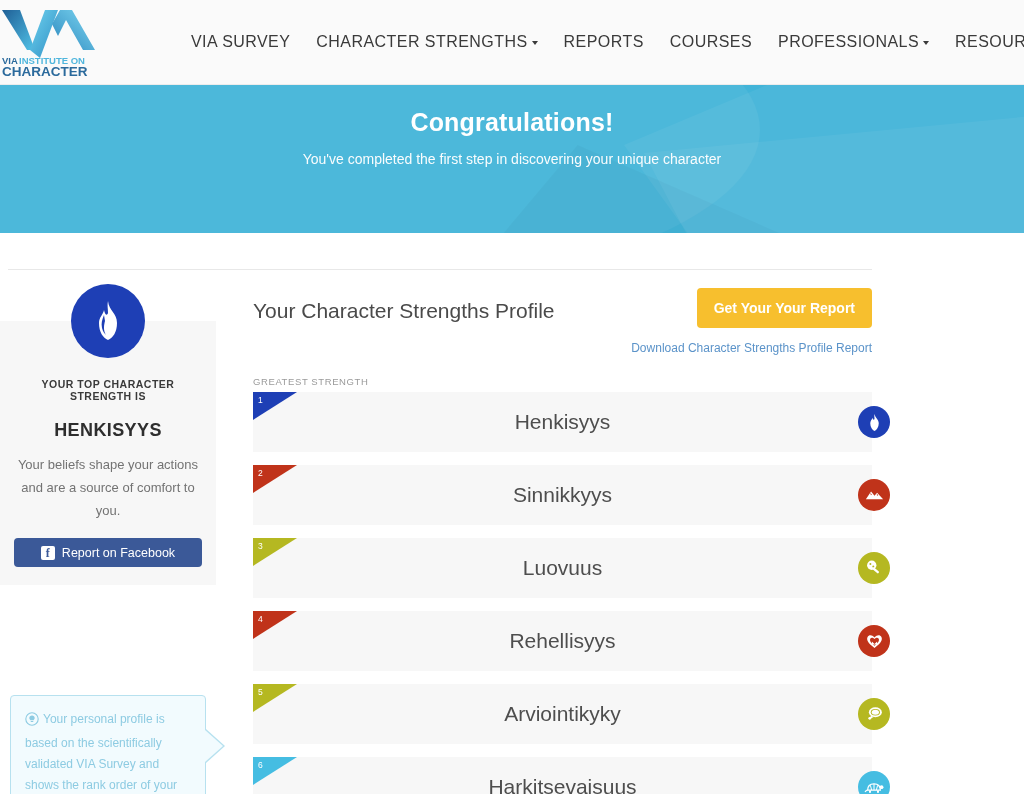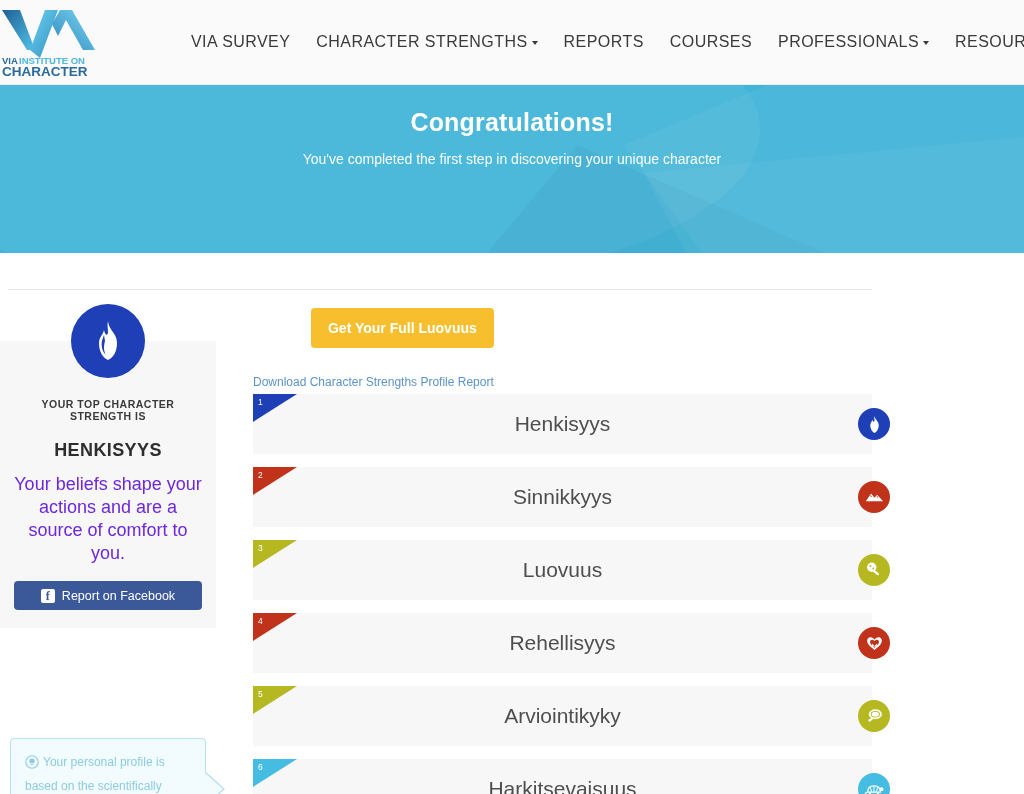--- a/index.html
+++ b/index.html
@@ -22,21 +22,21 @@
   .nav-item{
     font-size:16px; letter-spacing:.45px; color:#3a3a3a;
     padding:6px 13px; white-space:nowrap; cursor:pointer;
     display:flex; align-items:center; gap:4px; font-weight:400;
   }
   .caret{ width:0;height:0;border-left:3.5px solid transparent;border-right:3.5px solid transparent;
     border-top:4.5px solid #3a3a3a; display:inline-block; position:relative; top:1px;}
 
   
   .hero{
-    height:168px; position:relative; overflow:hidden;
+    height:148px; position:relative; overflow:hidden;
     background:#42b4d8; text-align:center; color:#fff;
   }
   .hero .shape{ position:absolute; pointer-events:none; }
   .s1{ left:-140px; top:-120px; width:900px; height:330px; border-radius:50%;
        background:rgba(255,255,255,.055); }
   .s2{ right:-120px; top:-60px; width:520px; height:300px;
        background:rgba(255,255,255,.05);
        clip-path:polygon(0 40%,55% 0,100% 30%,100% 100%,25% 100%); }
   .s3{ left:40%; top:60px; width:420px; height:200px;
        background:rgba(0,0,0,.028);
@@ -60,21 +60,21 @@
     background:#f7f7f7; margin-top:33px; padding:57px 14px 18px;
     text-align:center; position:relative;
   }
   .badge-circle{
     position:absolute; left:50%; transform:translateX(-50%); top:-37px;
     width:74px; height:74px; border-radius:50%; background:#1e3fb5;
     display:flex; align-items:center; justify-content:center;
   }
   .card-eyebrow{ font-size:10.5px; font-weight:bold; letter-spacing:.5px; color:#3a3a3a; }
   .card-title{ font-size:18px; font-weight:bold; letter-spacing:.4px; color:#2e2e2e; margin:18px 0 12px; }
-  .card-desc{ font-size:18px; line-height:23px; color:#6d28d9; }
+  .card-desc{ font-size:13px; line-height:23px; color:#737373; }
   .fb-btn{
     margin-top:16px; background:#3b5998; color:#fff; border:0; border-radius:4px;
     height:29px; width:100%; font-size:12.5px; cursor:pointer;
     display:flex; align-items:center; justify-content:center; gap:7px;
     font-family:"Liberation Sans", sans-serif;
   }
   .fb-glyph{
     width:14px;height:14px;border-radius:2px;background:#fff;color:#3b5998;
     font-size:12px;font-weight:bold;line-height:14px;text-align:center;
     font-family:"Liberation Serif", serif;
@@ -100,21 +100,21 @@
   
   .main{ flex:1; padding-left:37px; padding-right:152px; }
   .main-head{ display:flex; align-items:flex-start; justify-content:space-between; }
   .profile-title{ font-size:21px; color:#4a4a4a; font-weight:400; padding-top:11px; }
   .cta-col{ text-align:right; }
   .cta-btn{
     background:#f7bf2e; color:#fff; border:0; border-radius:4px;
     font-size:14px; font-weight:bold; padding:12px 17px; cursor:pointer;
     font-family:"Liberation Sans", sans-serif;
   }
-  .dl-link{ display:block; margin-top:27px; font-size:12px; color:#5b93c9;
+  .dl-link{ display:block; margin-top:13px; font-size:12px; color:#5b93c9;
     text-decoration:none; cursor:pointer; }
 
   .greatest{ font-size:9.5px; letter-spacing:.6px; color:#9a9a9a; margin-top:21px; }
 
   .rows{ margin-top:5px; }
   .srow{
     position:relative; height:60px; background:#f7f7f7; margin-bottom:13px;
     display:flex; align-items:center; justify-content:center; overflow:visible;
   }
   .ribbon{
@@ -232,26 +232,28 @@
             <circle cx="7" cy="7" r="6.2" fill="none" stroke="#8dcbe2" stroke-width="1.1"></circle>
             <path d="M7 3.4 C8.6 3.4 9.7 4.5 9.7 5.9 C9.7 7 8.9 7.5 8.6 8.2 L5.4 8.2 C5.1 7.5 4.3 7 4.3 5.9 C4.3 4.5 5.4 3.4 7 3.4 Z" fill="#8dcbe2"></path>
             <rect x="5.6" y="8.9" width="2.8" height="1" rx=".5" fill="#8dcbe2"></rect>
           </svg>
         </span><span>Your personal profile is based on the scientifically validated VIA Survey and shows the rank order of your strengths according to the VIA Classification, created by renowned psychologists Dr.</span>
       </div>
     </aside>
 
     <main class="main">
       <div class="main-head">
+        <div class="profile-title">Your Character Strengths Profile</div>
         <div class="cta-col">
-          <button class="cta-btn">Get Your Full Luovuus</button>
+          <button class="cta-btn">Get Your Your Report</button>
           <a class="dl-link">Download Character Strengths Profile Report</a>
         </div>
       </div>
 
+      <div class="greatest">GREATEST STRENGTH</div>
 
       <div class="rows">
 
         <div class="srow">
           <div class="ribbon" style="background:#1e3fb5">
               <span>1</span>
             </div>
           <div class="srow-name">Henkisyys</div>
           <div class="srow-icon" style="background:#1e3fb5">
             <svg width="17" height="19" viewBox="0 0 20 22" xmlns="http://www.w3.org/2000/svg">

